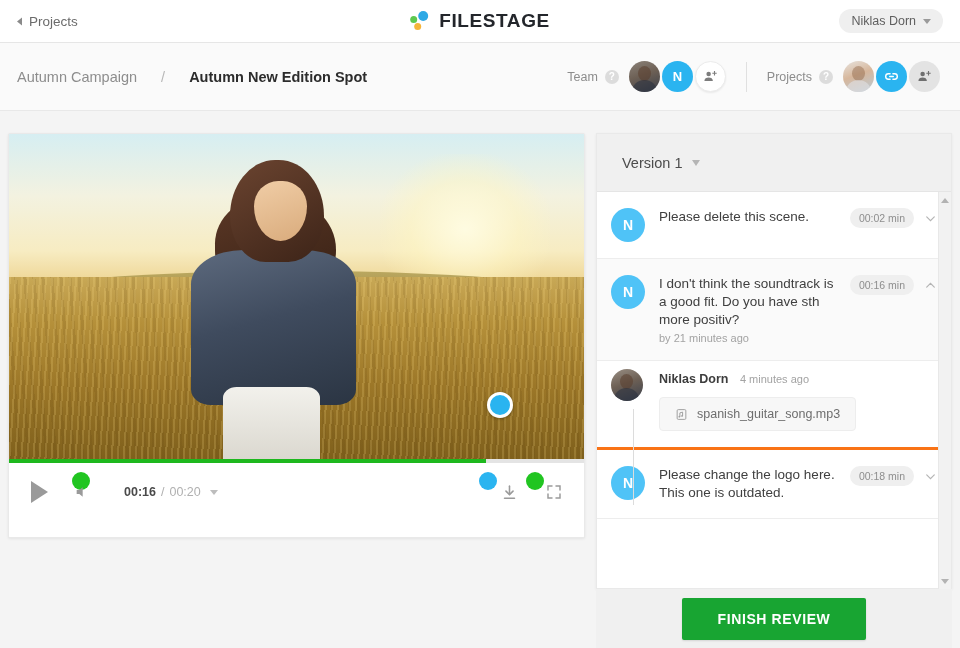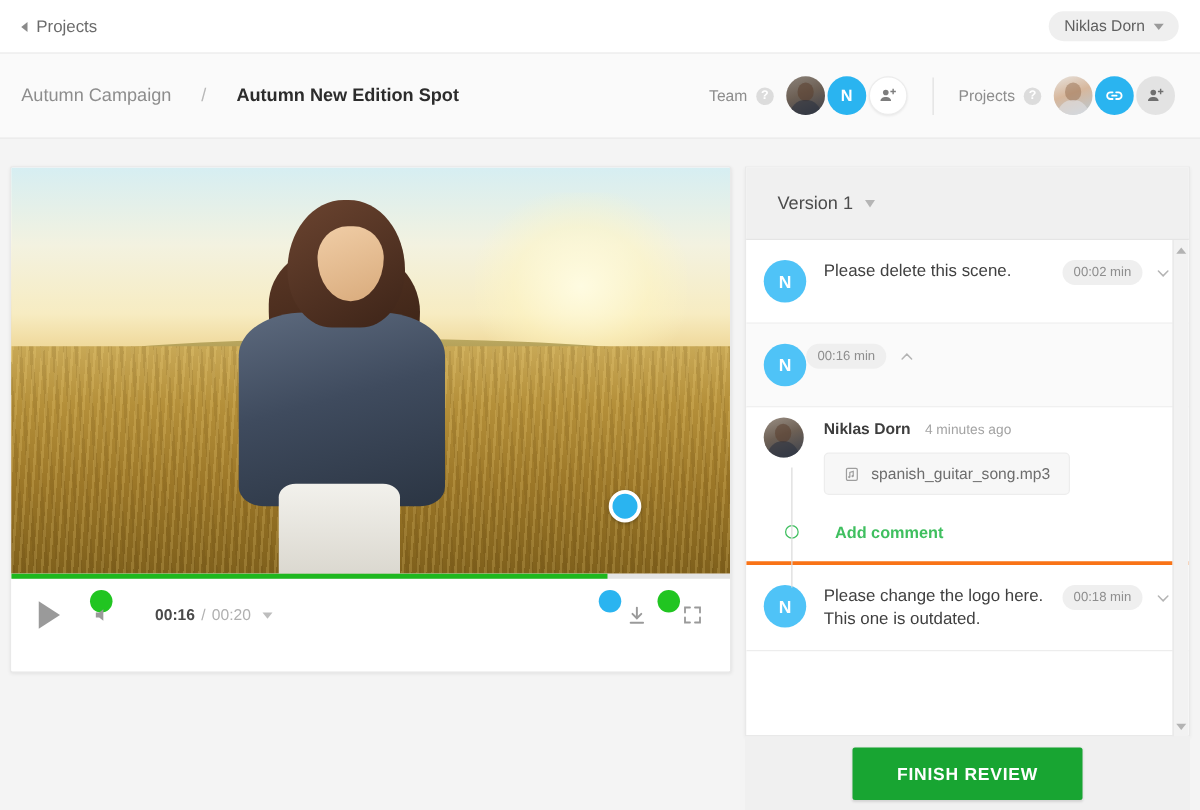--- a/index.html
+++ b/index.html
@@ -311,20 +311,28 @@
 <body>
 
 <div id="app">
 
   <div class="topbar">
     <div class="projects-link">
       <span class="tri-left"></span>
       <span>Projects</span>
     </div>
 
+    <div class="logo-wrap">
+      <span class="logo-dots">
+        <i class="ld-green"></i>
+          <i class="ld-blue"></i>
+          <i class="ld-yellow"></i>
+      </span>
+      <span class="logo-text">FILESTAGE</span>
+    </div>
 
     <div class="user-menu">
       <span>Niklas Dorn</span>
       <span class="caret-down"></span>
     </div>
   </div>
 
   <div class="subheader">
     <div class="breadcrumb">
       <span class="bc-parent">Autumn Campaign</span>
@@ -461,20 +469,24 @@
           <span class="chev">
             <svg class="icon-svg" width="13" height="13" viewBox="0 0 24 24" fill="none" stroke="#b4b4b4" stroke-width="2.2" stroke-linecap="round">
               <path d="M5 9l7 7 7-7"></path>
             </svg>
           </span>
         </div>
       </div>
 
       <div class="comment-row active">
         <div class="c-avatar">N</div>
+        <div class="c-body">
+          <div class="c-text">I don't think the soundtrack is a good fit. Do you have sth more positiv?</div>
+          <div class="c-meta">by 21 minutes ago</div>
+        </div>
         <div class="c-right">
           <span class="time-badge">00:16 min</span>
           <span class="chev">
             <svg class="icon-svg" width="13" height="13" viewBox="0 0 24 24" fill="none" stroke="#b4b4b4" stroke-width="2.2" stroke-linecap="round">
               <path d="M5 15l7-7 7 7"></path>
             </svg>
           </span>
         </div>
       </div>
 
@@ -494,24 +506,20 @@
               <svg class="icon-svg" width="13" height="13" viewBox="0 0 24 24" fill="none" stroke="#9e9e9e" stroke-width="1.8">
                 <rect x="4" y="3" width="16" height="18" rx="2"></rect>
                 <path d="M9 15.5V9l5-1.4v6.4" stroke-linecap="round"></path>
                 <circle cx="8" cy="16" r="1.6" fill="#9e9e9e" stroke="none"></circle>
                 <circle cx="13" cy="14.6" r="1.6" fill="#9e9e9e" stroke="none"></circle>
               </svg>
               <span>spanish_guitar_song.mp3</span>
             </div>
           </div>
         </div>
-        <div class="add-comment-row">
-          <span class="ac-circle"></span>
-          <span class="ac-label">Add comment</span>
-        </div>
       </div>
 
       <div class="comment-row">
         <div class="c-avatar">N</div>
         <div class="c-body">
           <div class="c-text">Please change the logo here. This one is outdated.</div>
         </div>
         <div class="c-right">
           <span class="time-badge">00:18 min</span>
           <span class="chev">

